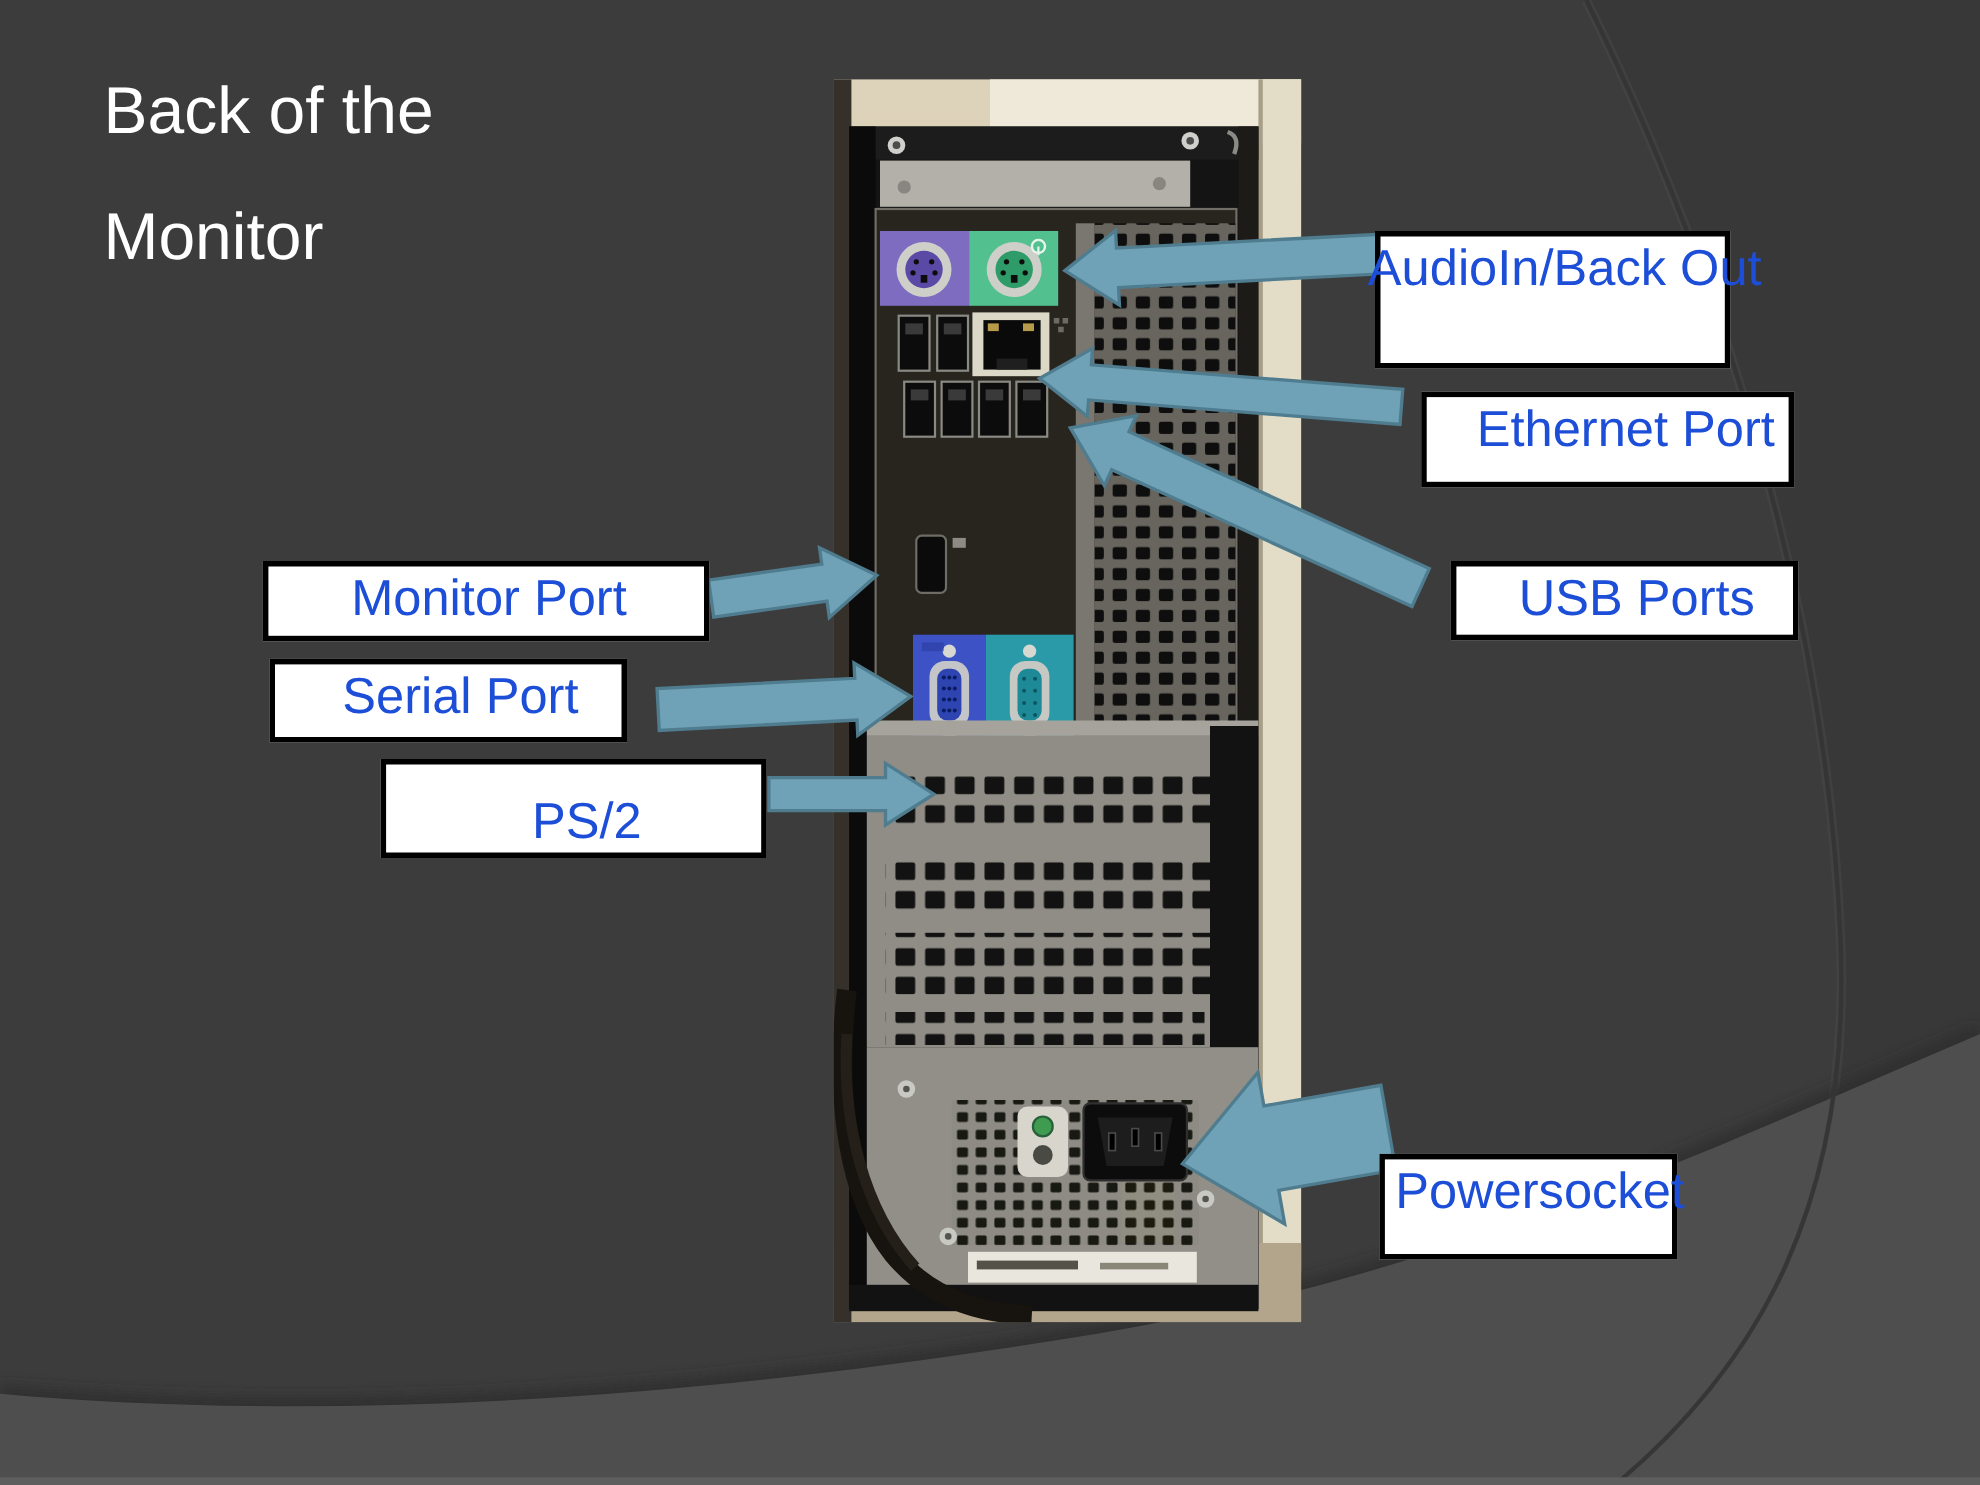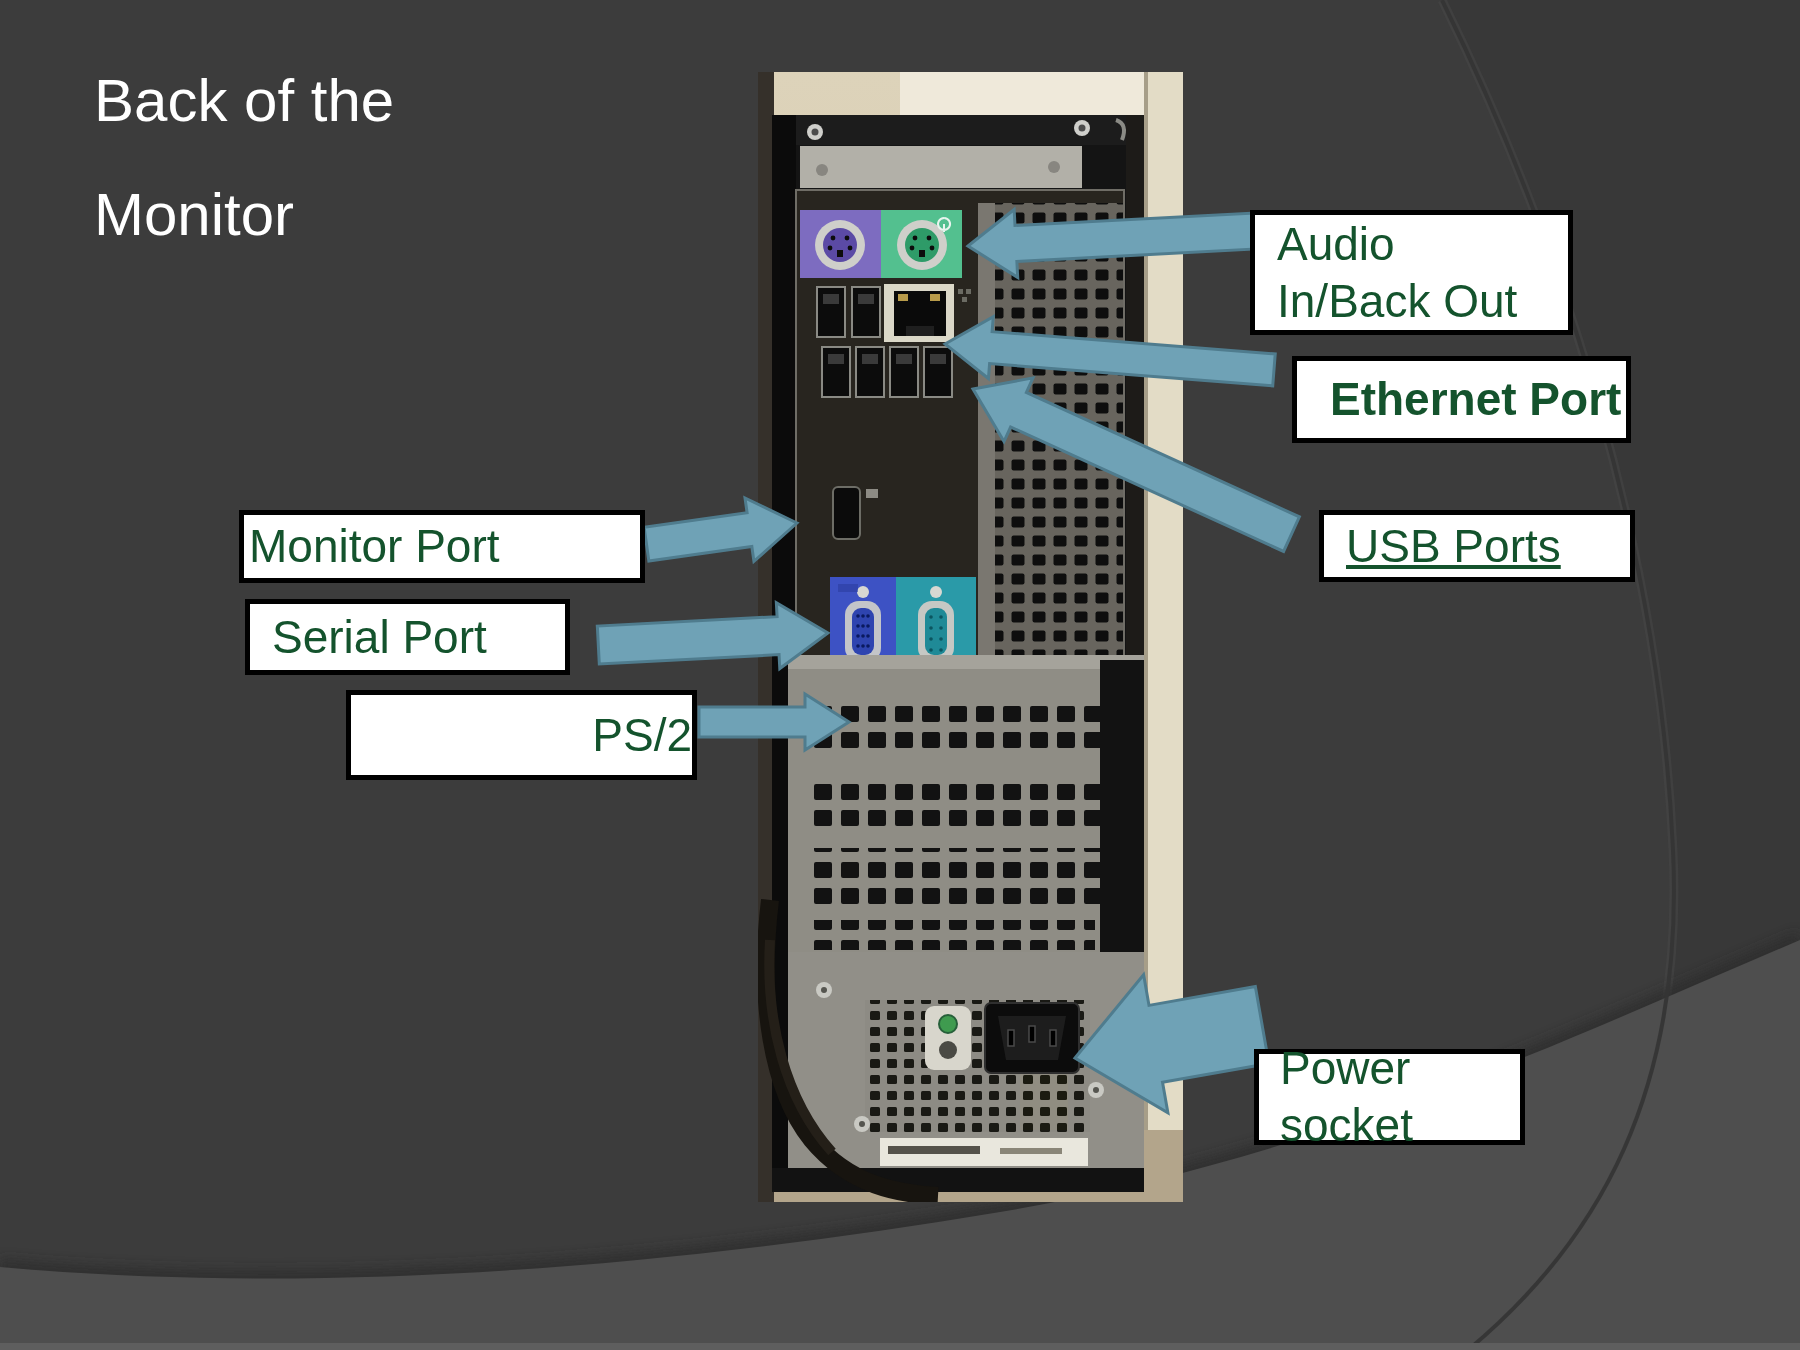--- a/index.html
+++ b/index.html
@@ -11,31 +11,31 @@
   .bg-layer{z-index:0;}
   .photo-layer{z-index:2;}
   .arrow-layer{z-index:3;}
   .title{
     position:absolute;left:94px;top:44px;z-index:4;
     color:#ffffff;font-size:60px;line-height:114px;font-weight:400;
     letter-spacing:0px;
   }
   .label{
     position:absolute;z-index:5;box-sizing:border-box;
-    background:#ffffff;border:5px solid #000000;color:#14532d;
-    font-size:46px;display:flex;flex-direction:column;justify-content:center;
+    background:#ffffff;border:5px solid #000000;color:#1d4ed8;
+    font-size:46px;display:flex;justify-content:center;
     white-space:nowrap;
   }
   .label .ln{line-height:57px;}
   .lab-monitor {left:239px;top:510px;width:406px;height:73px;padding-left:5px;}
   .lab-serial  {left:245px;top:599px;width:325px;height:76px;padding-left:22px;}
   .lab-ps2     {left:346px;top:690px;width:351px;height:90px;padding-left:24px;align-items:flex-end;}
   .lab-audio   {left:1250px;top:210px;width:323px;height:125px;padding-left:22px;}
-  .lab-ethernet{left:1292px;top:356px;width:339px;height:87px;padding-left:33px;font-weight:bold;}
-  .lab-usb     {left:1319px;top:510px;width:316px;height:72px;padding-left:22px;text-decoration:underline;}
+  .lab-ethernet{left:1292px;top:356px;width:339px;height:87px;padding-left:33px;}
+  .lab-usb     {left:1319px;top:510px;width:316px;height:72px;padding-left:22px;}
   .lab-power   {left:1254px;top:1049px;width:271px;height:96px;padding-left:21px;}
 </style>
 </head>
 <body>
 
 <div class="slide">
 
   <svg class="bg-layer" width="1800" height="1350" viewBox="0 0 1800 1350">
     <defs>
       <filter id="soft" x="-20%" y="-20%" width="140%" height="140%">

